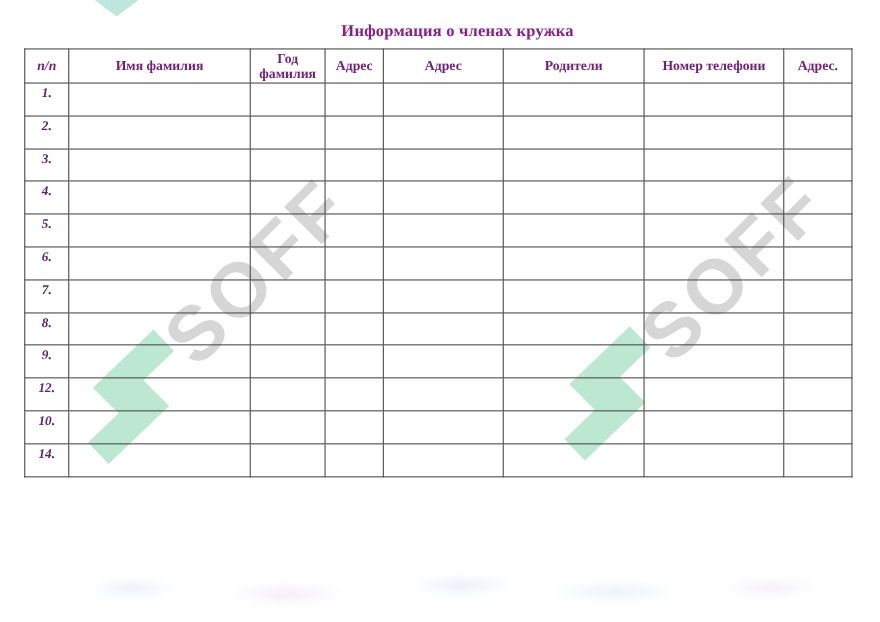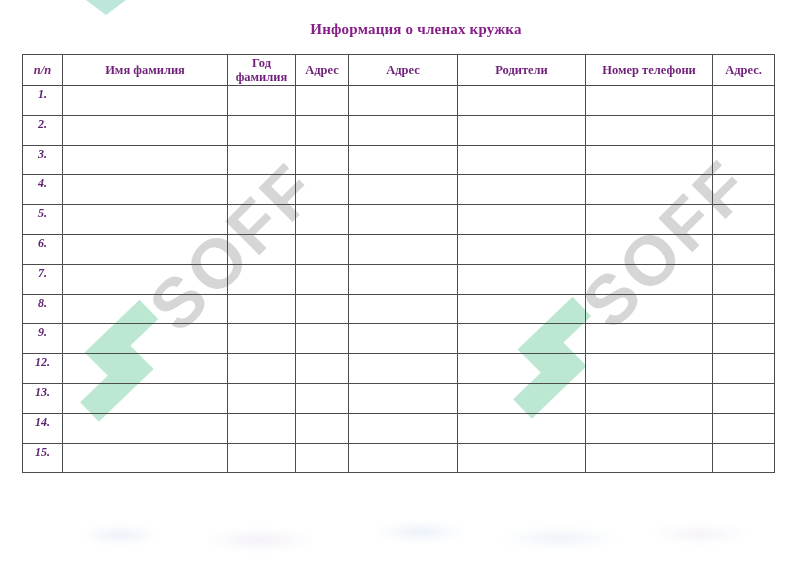--- a/index.html
+++ b/index.html
@@ -56,21 +56,21 @@
     margin: 0;
     text-align: center;
     font-size: 15px;
     font-weight: bold;
     color: #861f86;
     letter-spacing: 0.2px;
   }
 
   .members-table {
     position: absolute; z-index: 1;
-    top: 54px; left: 22px;
+    top: 44px; left: 22px;
     width: 752px;
     border-collapse: collapse;
     table-layout: fixed;
     background: transparent;
     border-radius: 22px;
   }
   .members-table th, .members-table td {
     border: 1px solid #4c4c4c;
     overflow: hidden;
   }
@@ -279,45 +279,35 @@
         <td></td>
         <td></td>
         <td></td>
         <td></td>
         <td></td>
         <td></td>
         <td></td>
       </tr>
 
       <tr>
-        <td>13.</td>
+        <td>10.</td>
         <td></td>
         <td></td>
         <td></td>
         <td></td>
         <td></td>
         <td></td>
         <td></td>
       </tr>
 
       <tr>
         <td>14.</td>
         <td></td>
         <td></td>
         <td></td>
         <td></td>
         <td></td>
         <td></td>
         <td></td>
       </tr>
 
-      <tr>
-        <td>15.</td>
-        <td></td>
-        <td></td>
-        <td></td>
-        <td></td>
-        <td></td>
-        <td></td>
-        <td></td>
-      </tr>
     </tbody>
 </table>
 
 </body></html>

